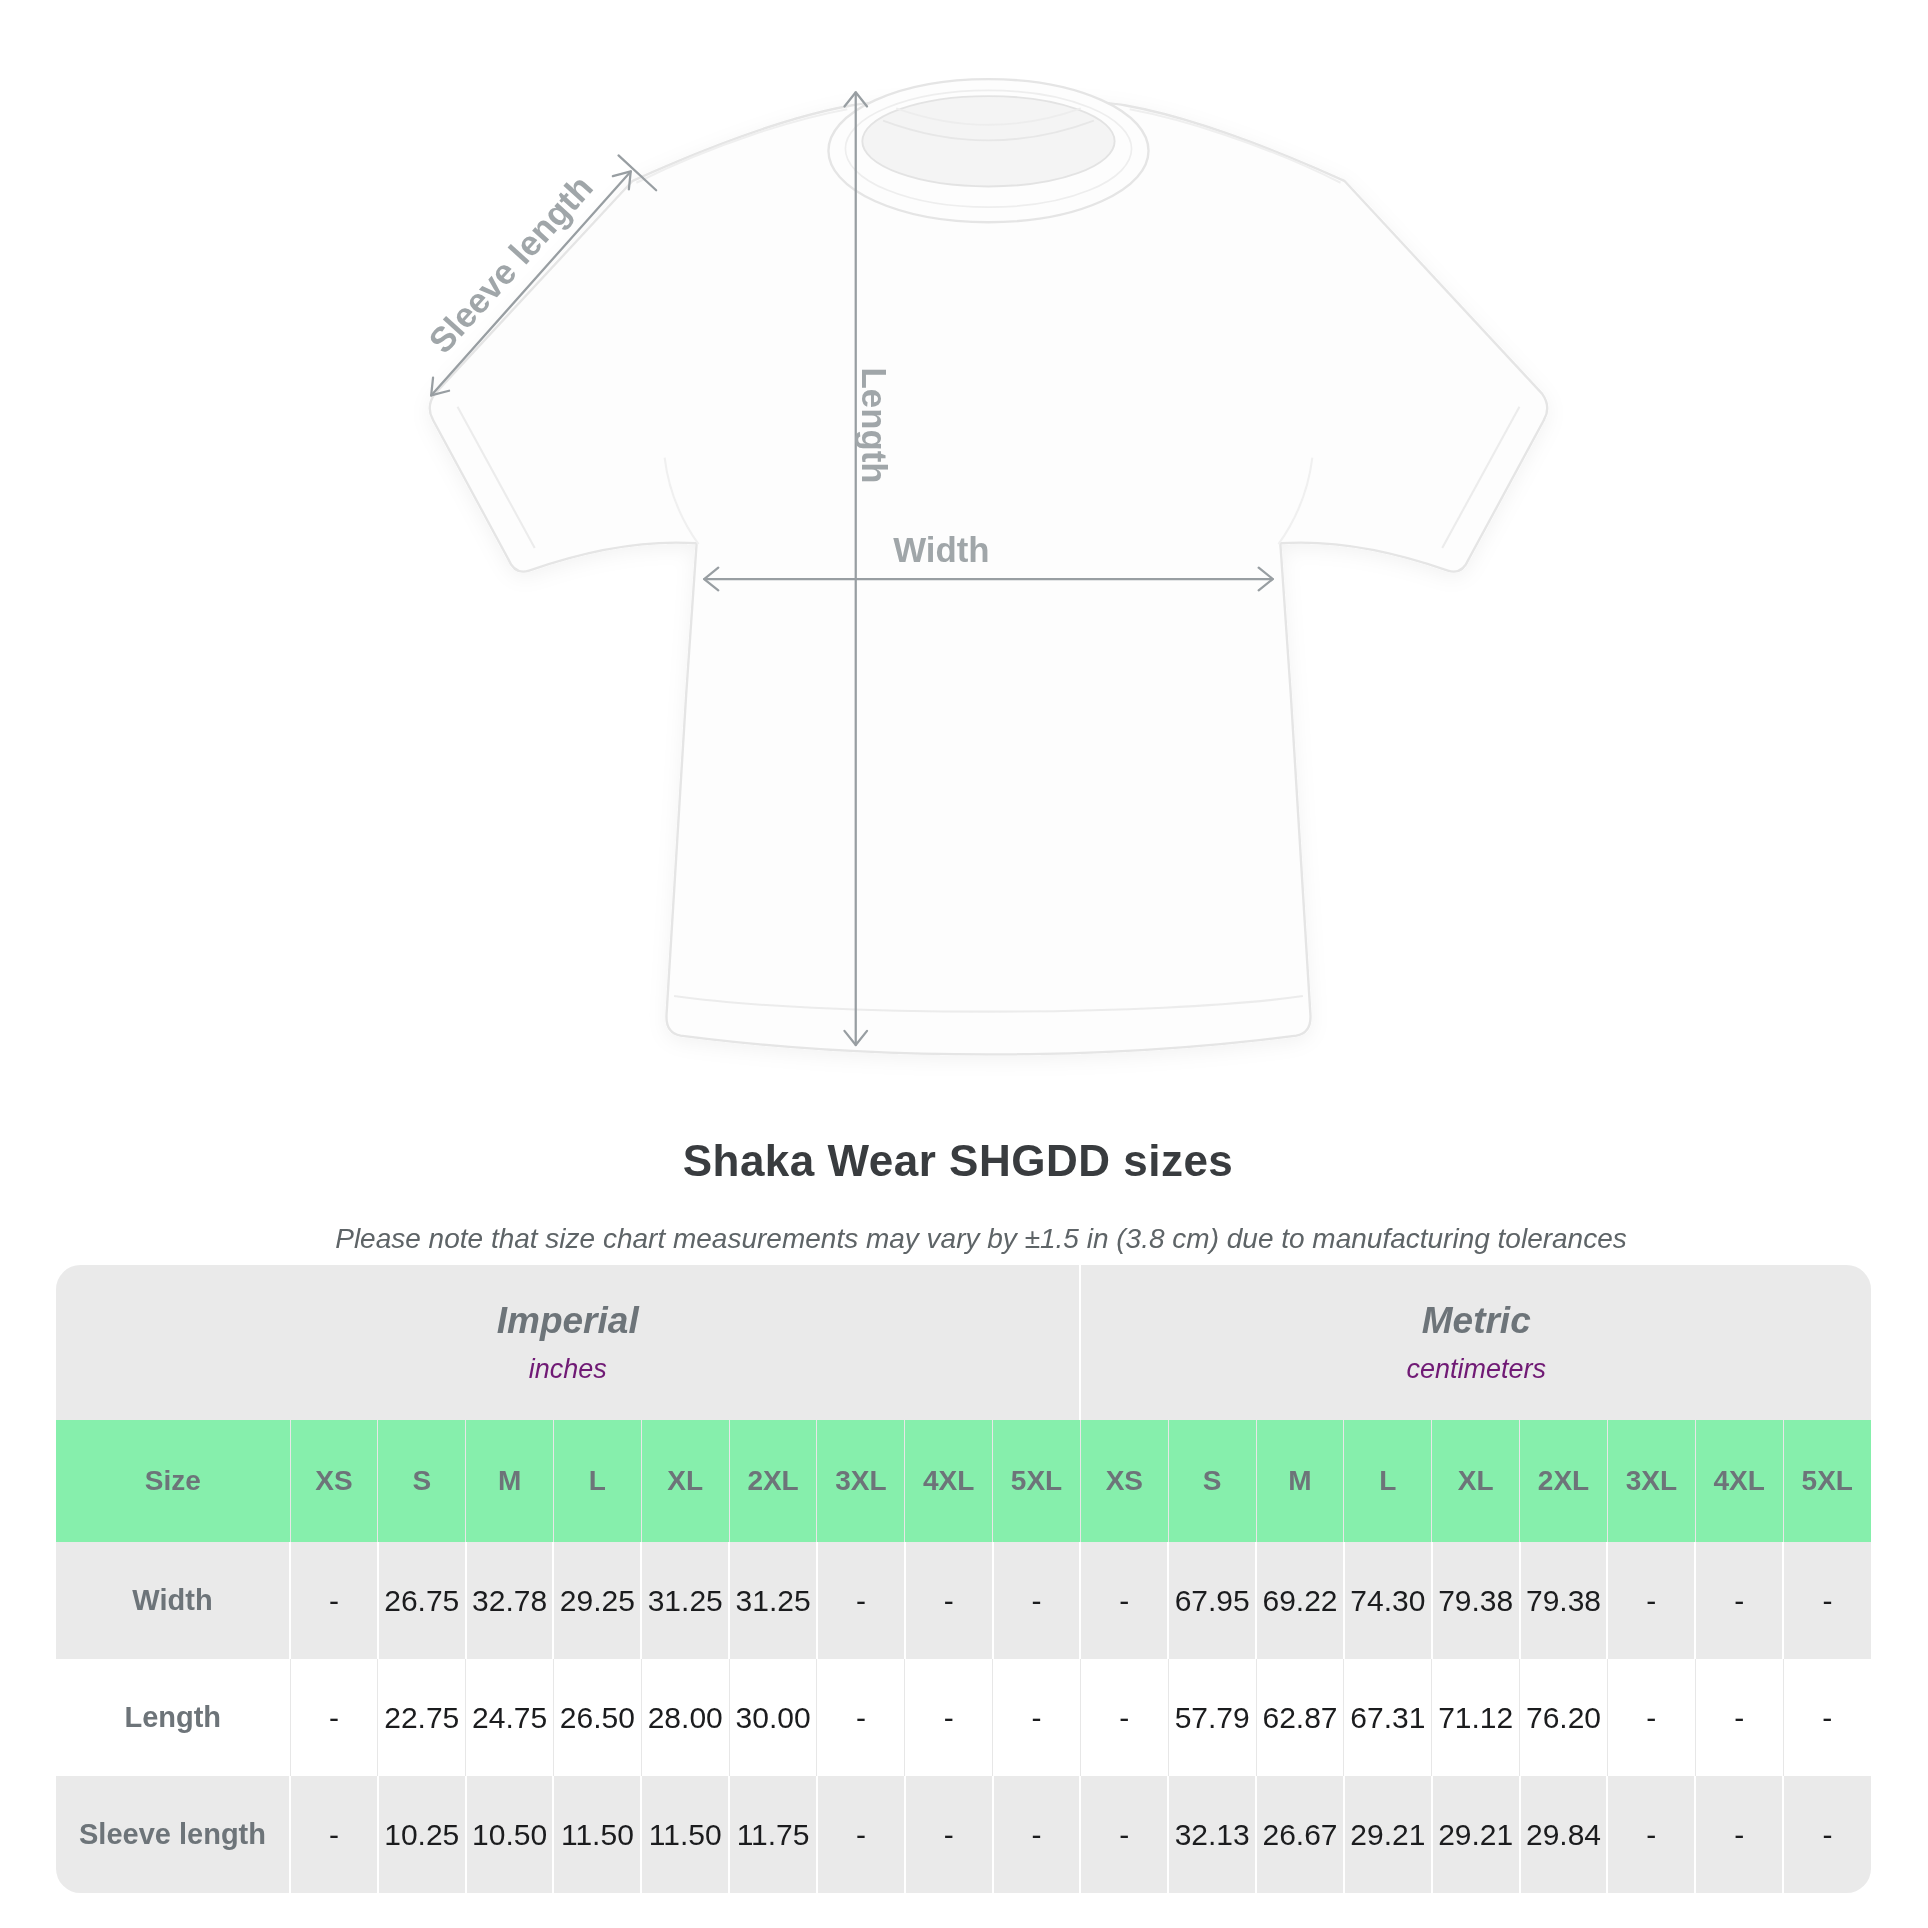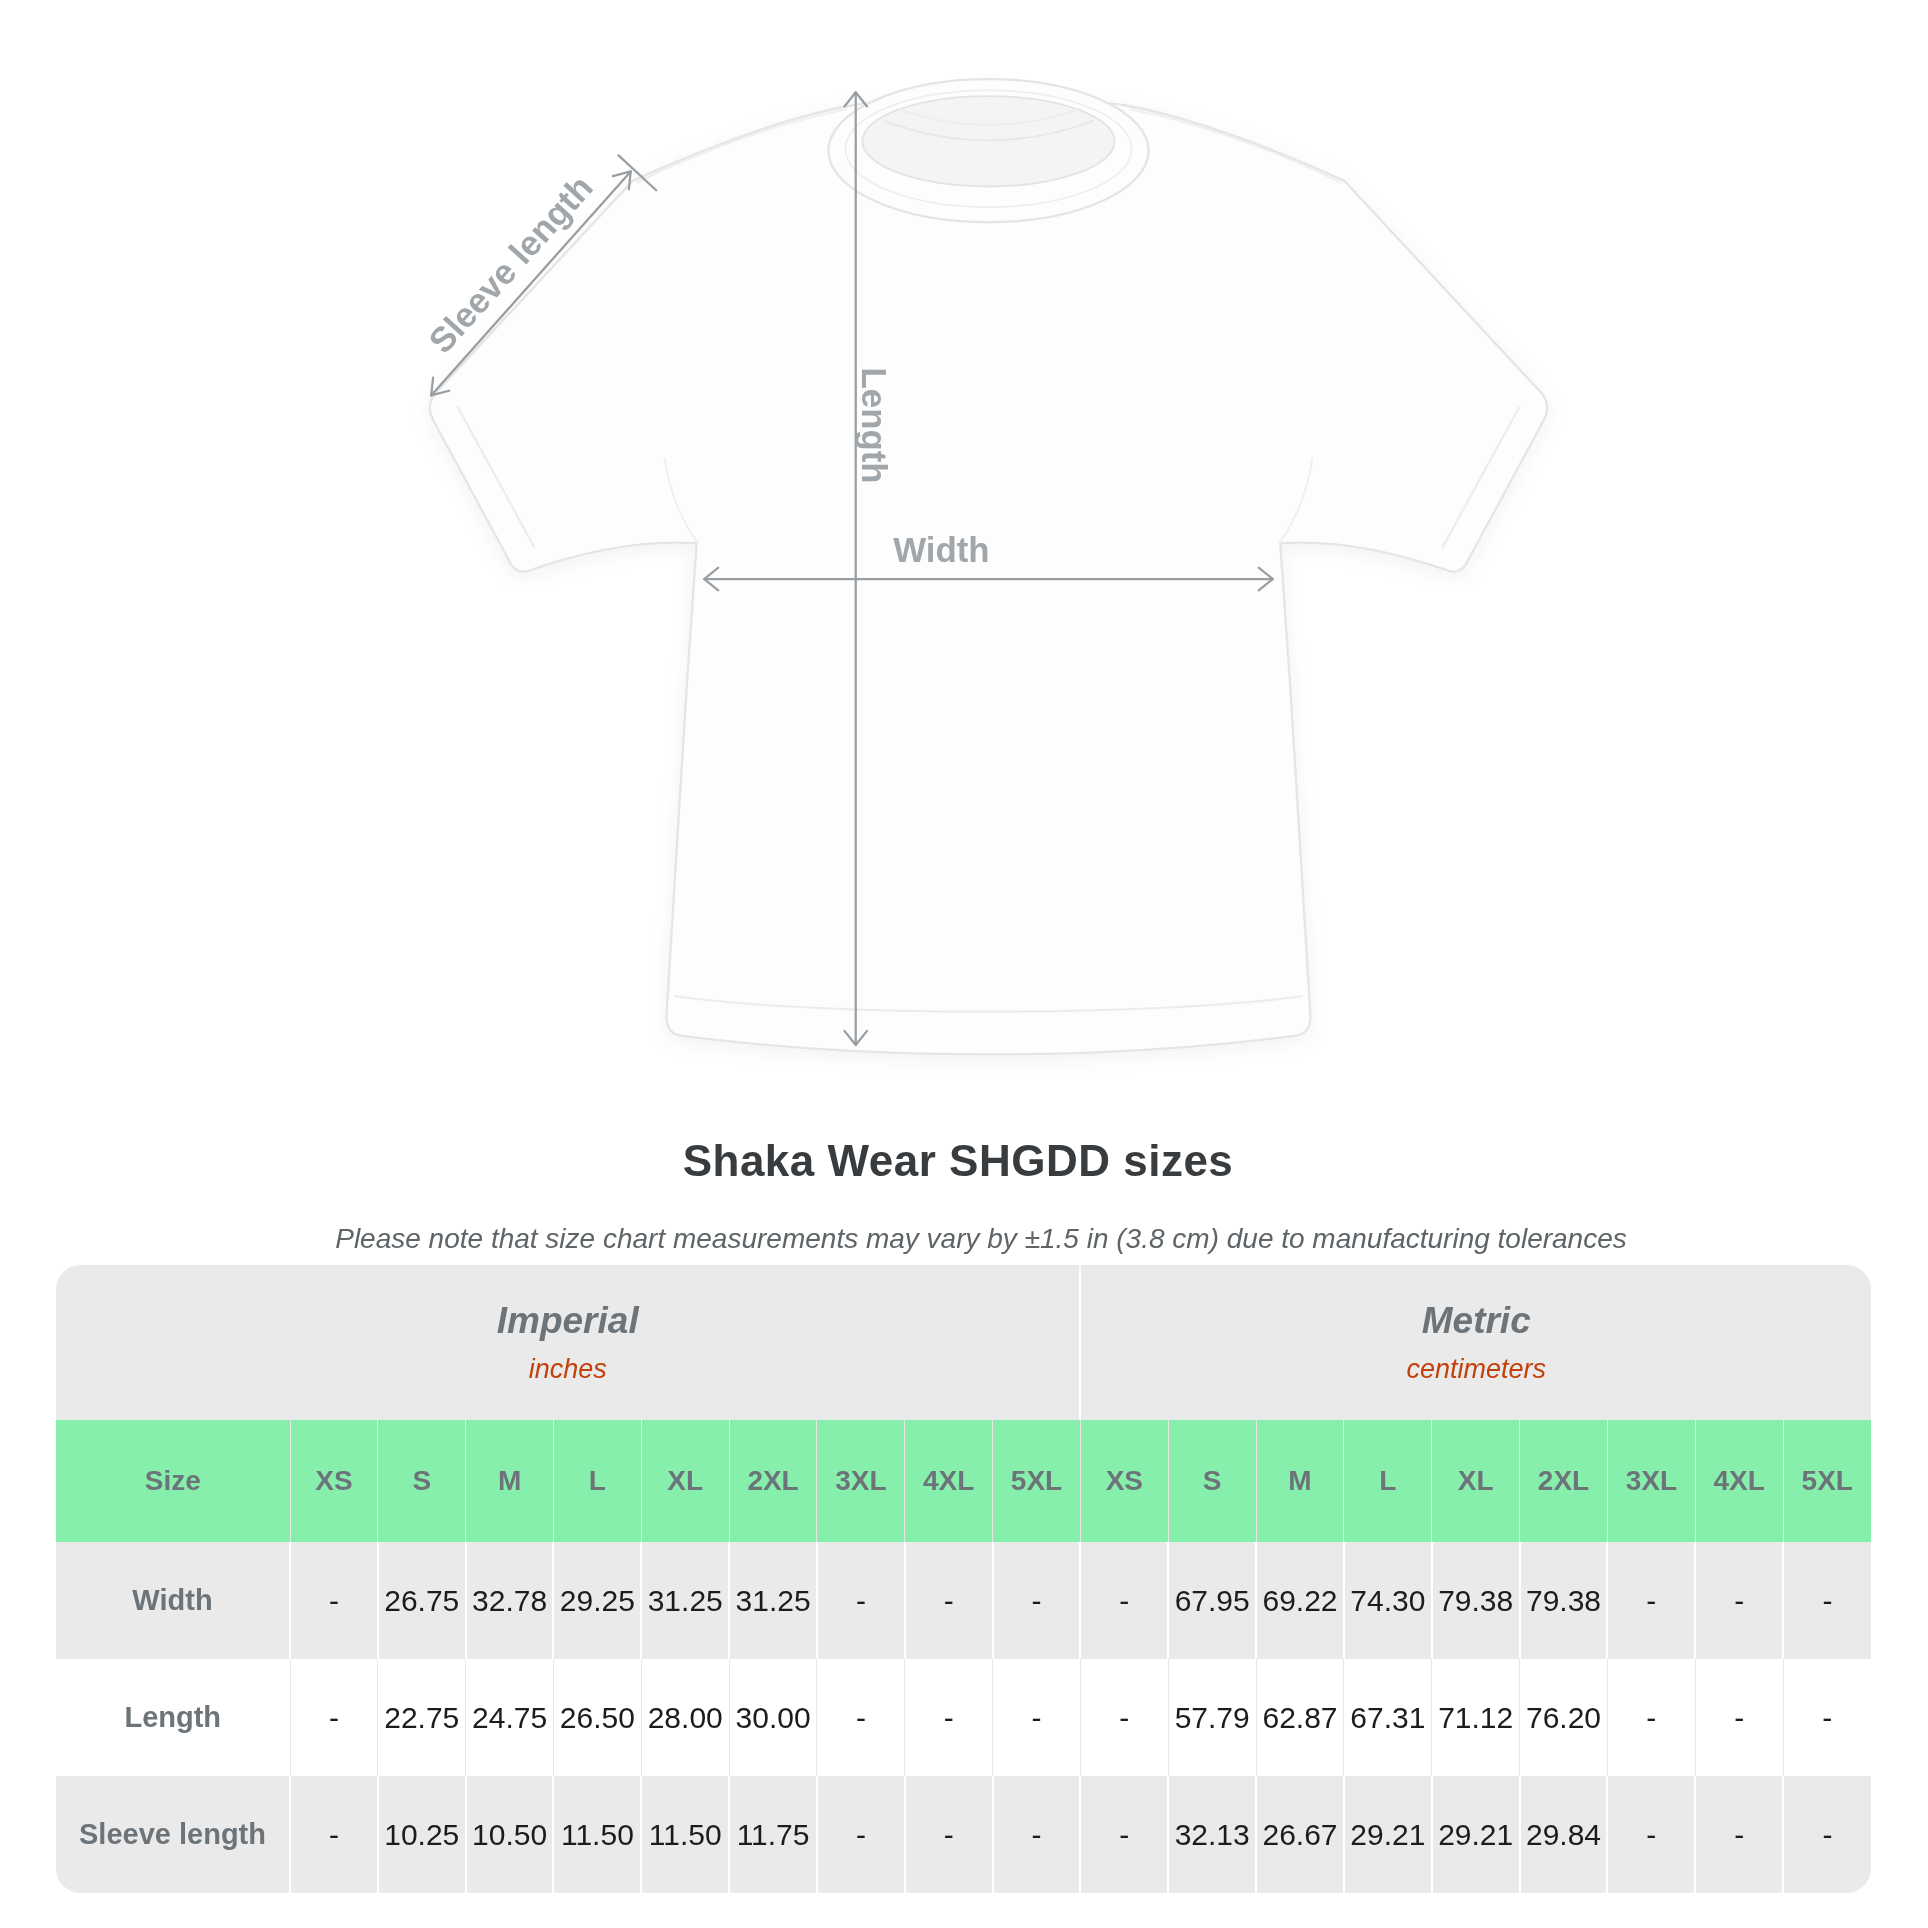--- a/index.html
+++ b/index.html
@@ -25,21 +25,21 @@
     position:absolute; top:1265px; left:56px; width:1815px;
     border-radius:24.5px; overflow:hidden;
   }
   table { width:100%; border-collapse:collapse; table-layout:fixed; }
   col.label-col { width:234px; }
   th, td { text-align:center; vertical-align:middle; padding:0; font-weight:normal; }
 
   tr.unit-row { height:155px; background:#eaeaea; }
   tr.unit-row th + th { border-left:2.8px solid #ffffff;margin-left:8px; }
   .unit-title { font-size:37px; font-weight:bold; font-style:italic; color:#6d7479; }
-  .unit-sub   { font-size:27px; font-style:italic; color:#c2410c; margin-top:11.3px; }
+  .unit-sub   { font-size:27px; font-style:italic; color:#701a75; margin-top:11.3px; }
 
   tr.size-row { height:122px; background:#86efac; }
   tr.size-row th { font-size:28px; font-weight:bold; color:#6d7479; }
   tr.size-row th:not(:first-child) { border-left:1.9px solid #e7e7e7; }
 
   tr.data-row { height:117px; }
   tr.data-row.gray  { background:#eaeaea; }
   tr.data-row.white { background:#ffffff; }
   tr.data-row.gray  > *:not(:first-child) { border-left:2.8px solid #ffffff; }
   tr.data-row.white > *:not(:first-child) { border-left:1.9px solid #e7e7e7; }

